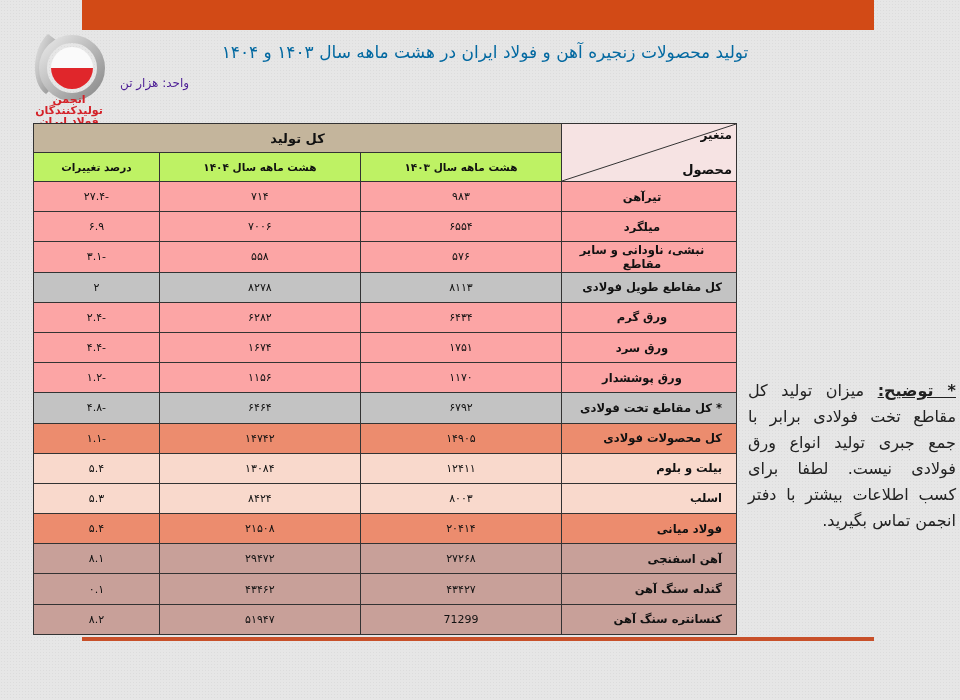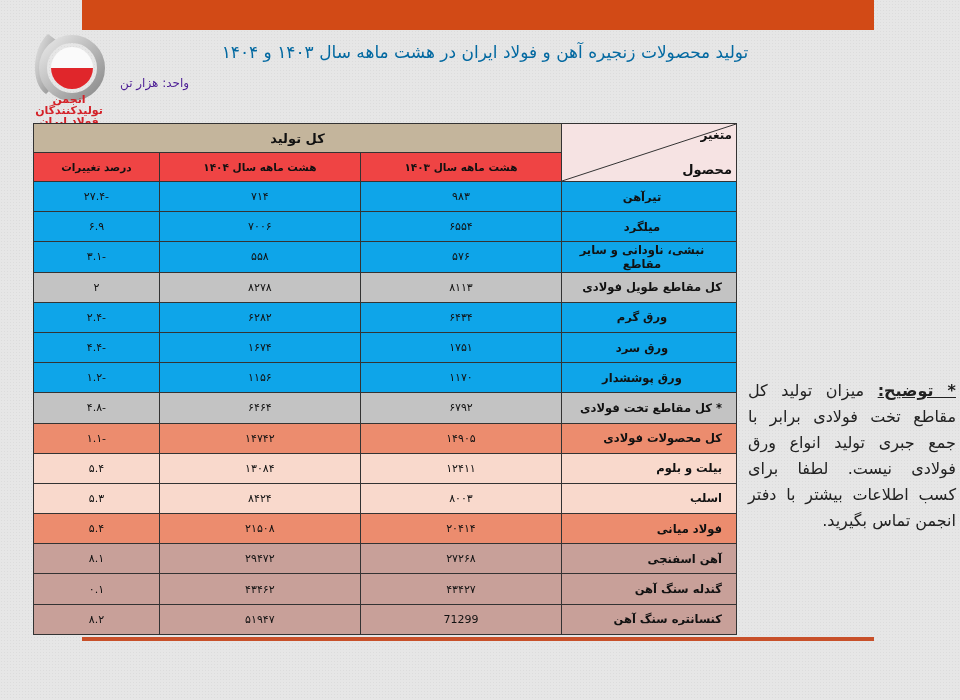--- a/index.html
+++ b/index.html
@@ -41,26 +41,26 @@
     border-collapse: collapse; direction: rtl;
     font-family: "DejaVu Sans", sans-serif;
   }
   td, th {
     border: 1px solid #333; text-align: center;
     font-size: 11px; height: 30.2px; color: #111;
   }
   th { font-weight: bold; }
   .col-product { width: 175px; text-align: right; padding-right: 14px; font-weight: bold; font-size: 11.5px; }
   .hdr-group { background: #c4b59c; height: 29px; font-size: 13px; margin-top: 8px; }
-  .hdr-sub { background: #ef4444; height: 29px; font-size: 10.5px; }
+  .hdr-sub { background: #bef264; height: 29px; font-size: 10.5px; }
   .corner { background: #f6e3e3; position: relative; padding: 0; }
   .corner svg { position: absolute; left: 0; top: 0; width: 100%; height: 100%; }
   .corner .c-top { position: absolute; right: 4px; top: 4px; font-size: 12px; font-weight: bold; margin-left: 16px; }
   .corner .c-bot { position: absolute; right: 4px; bottom: 4px; font-size: 13px; font-weight: bold; }
-  .r-pink td { background: #0ea5e9; text-align: center; }
+  .r-pink td { background: #fca5a5; text-align: center; }
   .r-gray td { background: #c3c3c3; }
   .r-orange td { background: #ec8c6e; }
   .r-light td { background: #f9d9cc; }
   .r-mauve td { background: #c8a099; }
   .note {
     position: absolute; left: 748px; top: 378px; width: 208px;
     font-size: 16px; line-height: 26px; color: #222; direction: rtl; text-align: justify;
   }
   .note b { font-weight: bold; text-decoration: underline; }
 </style>

